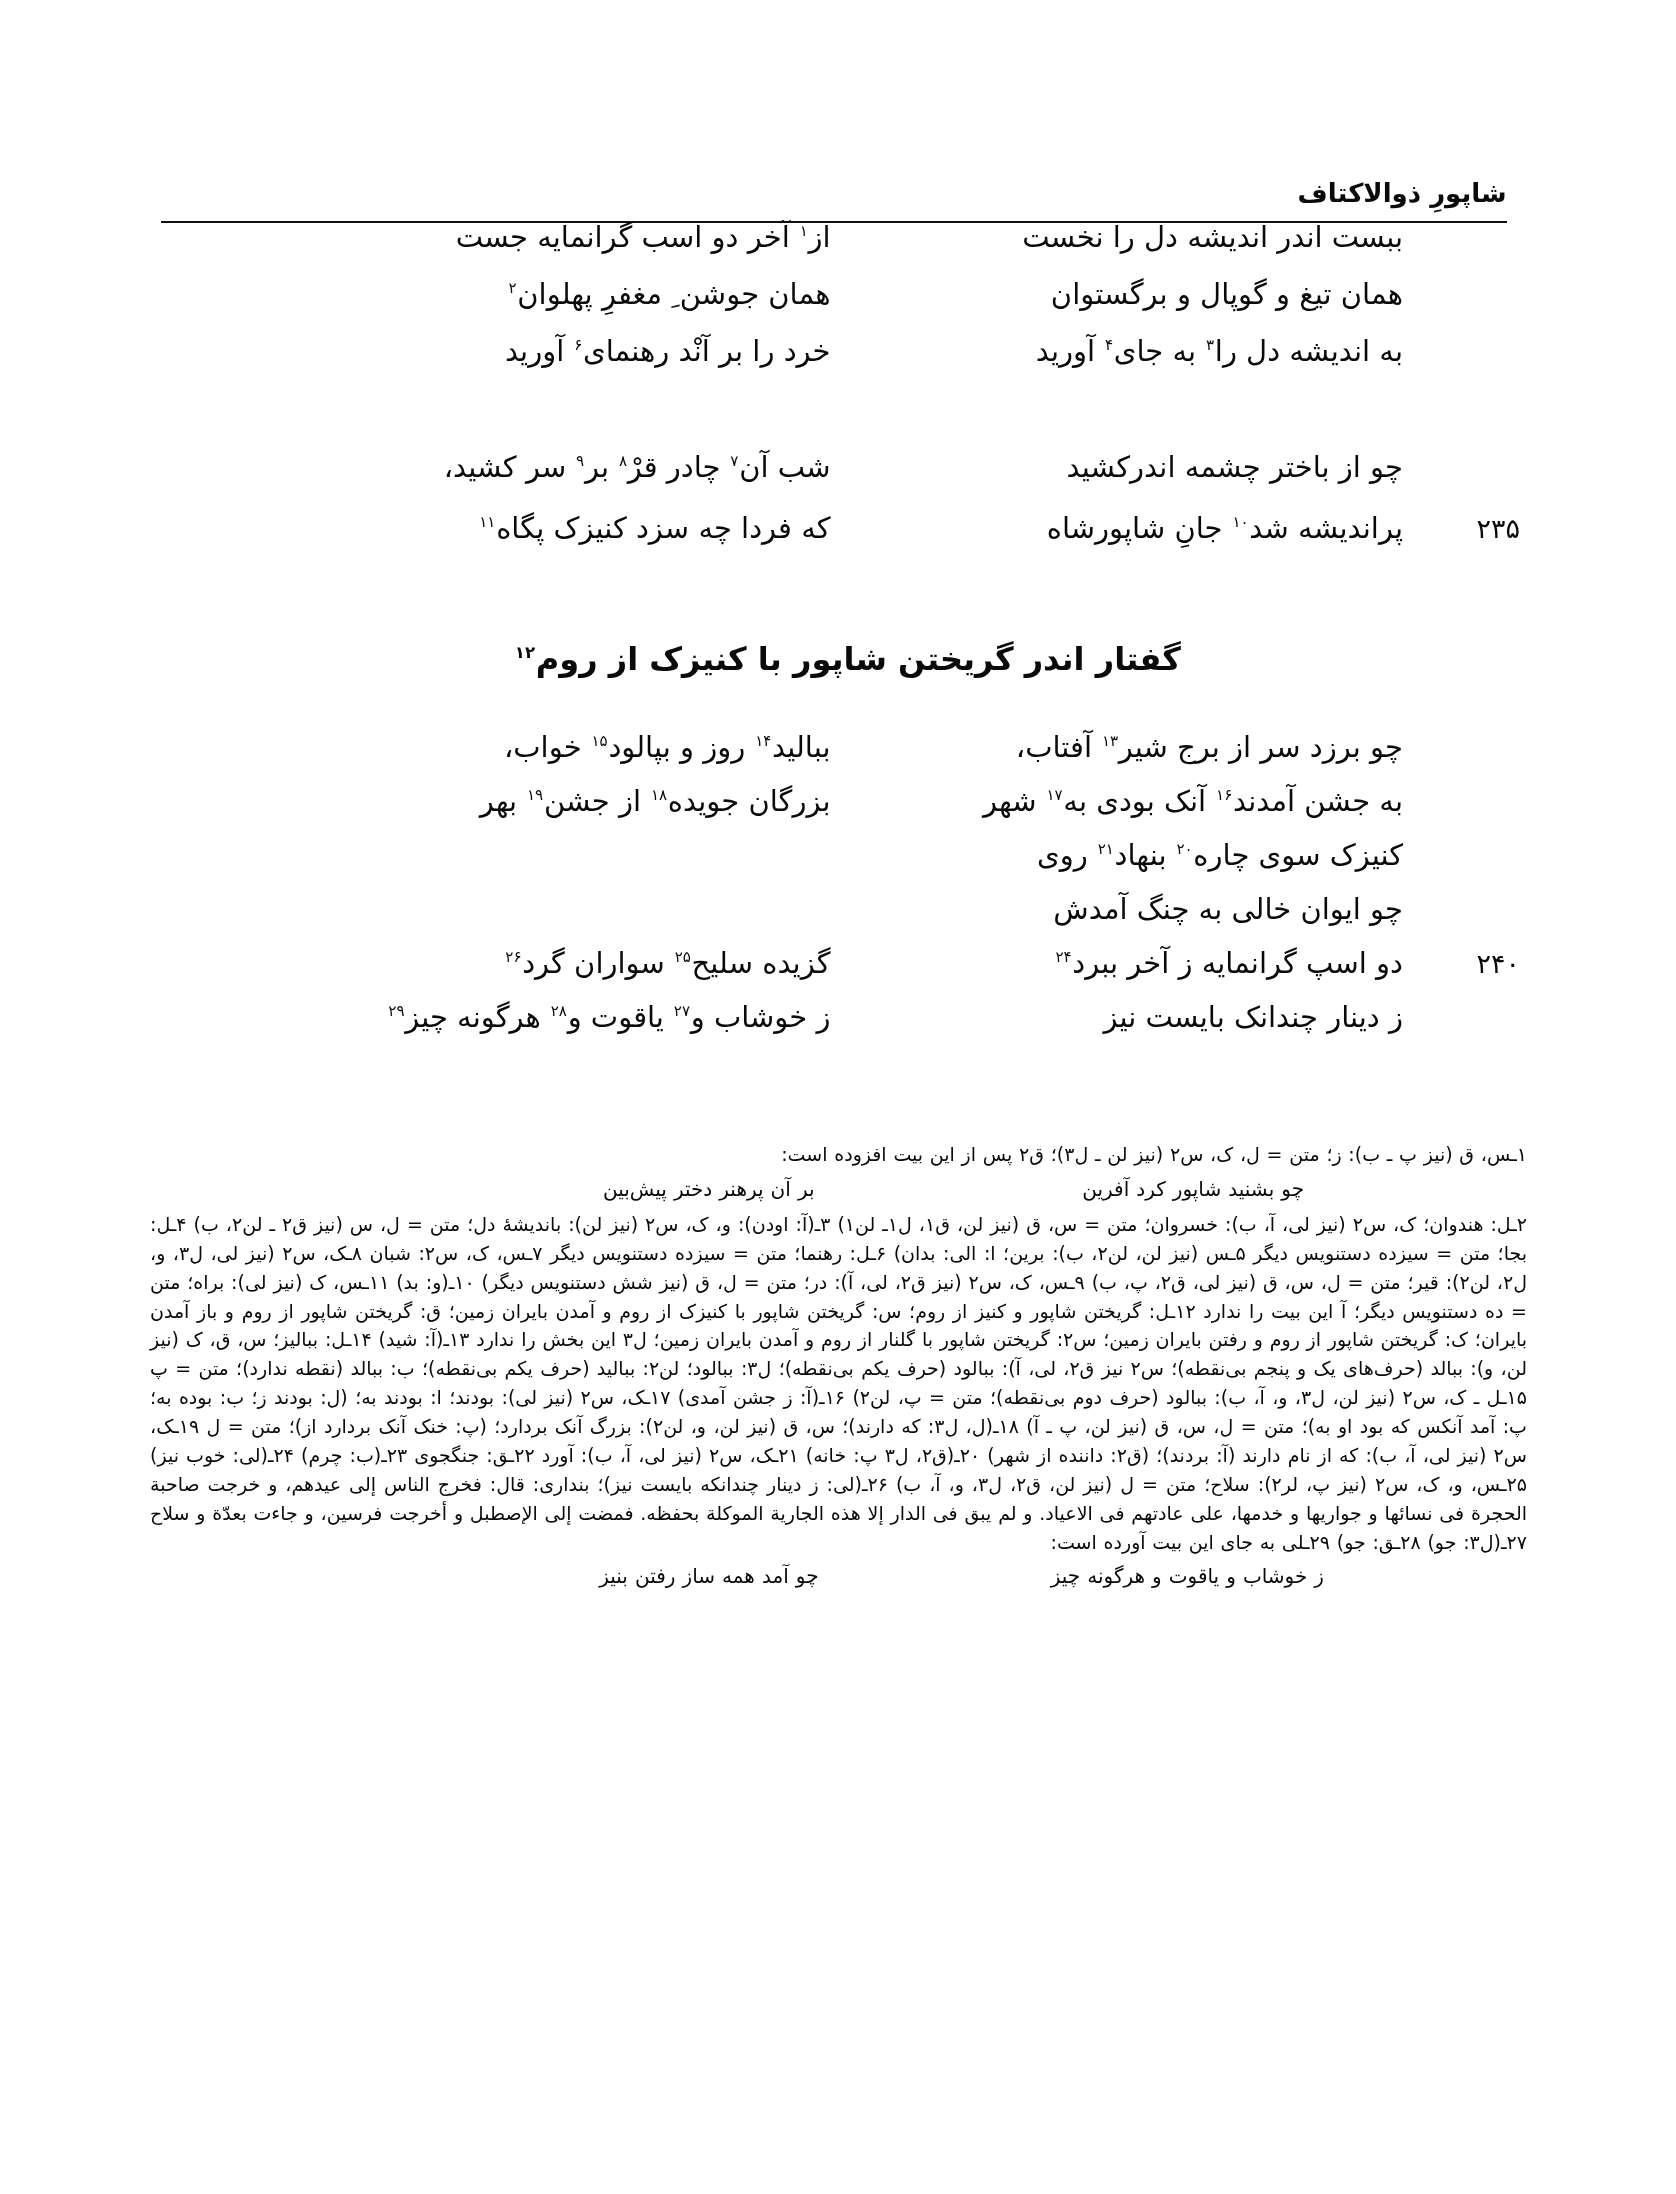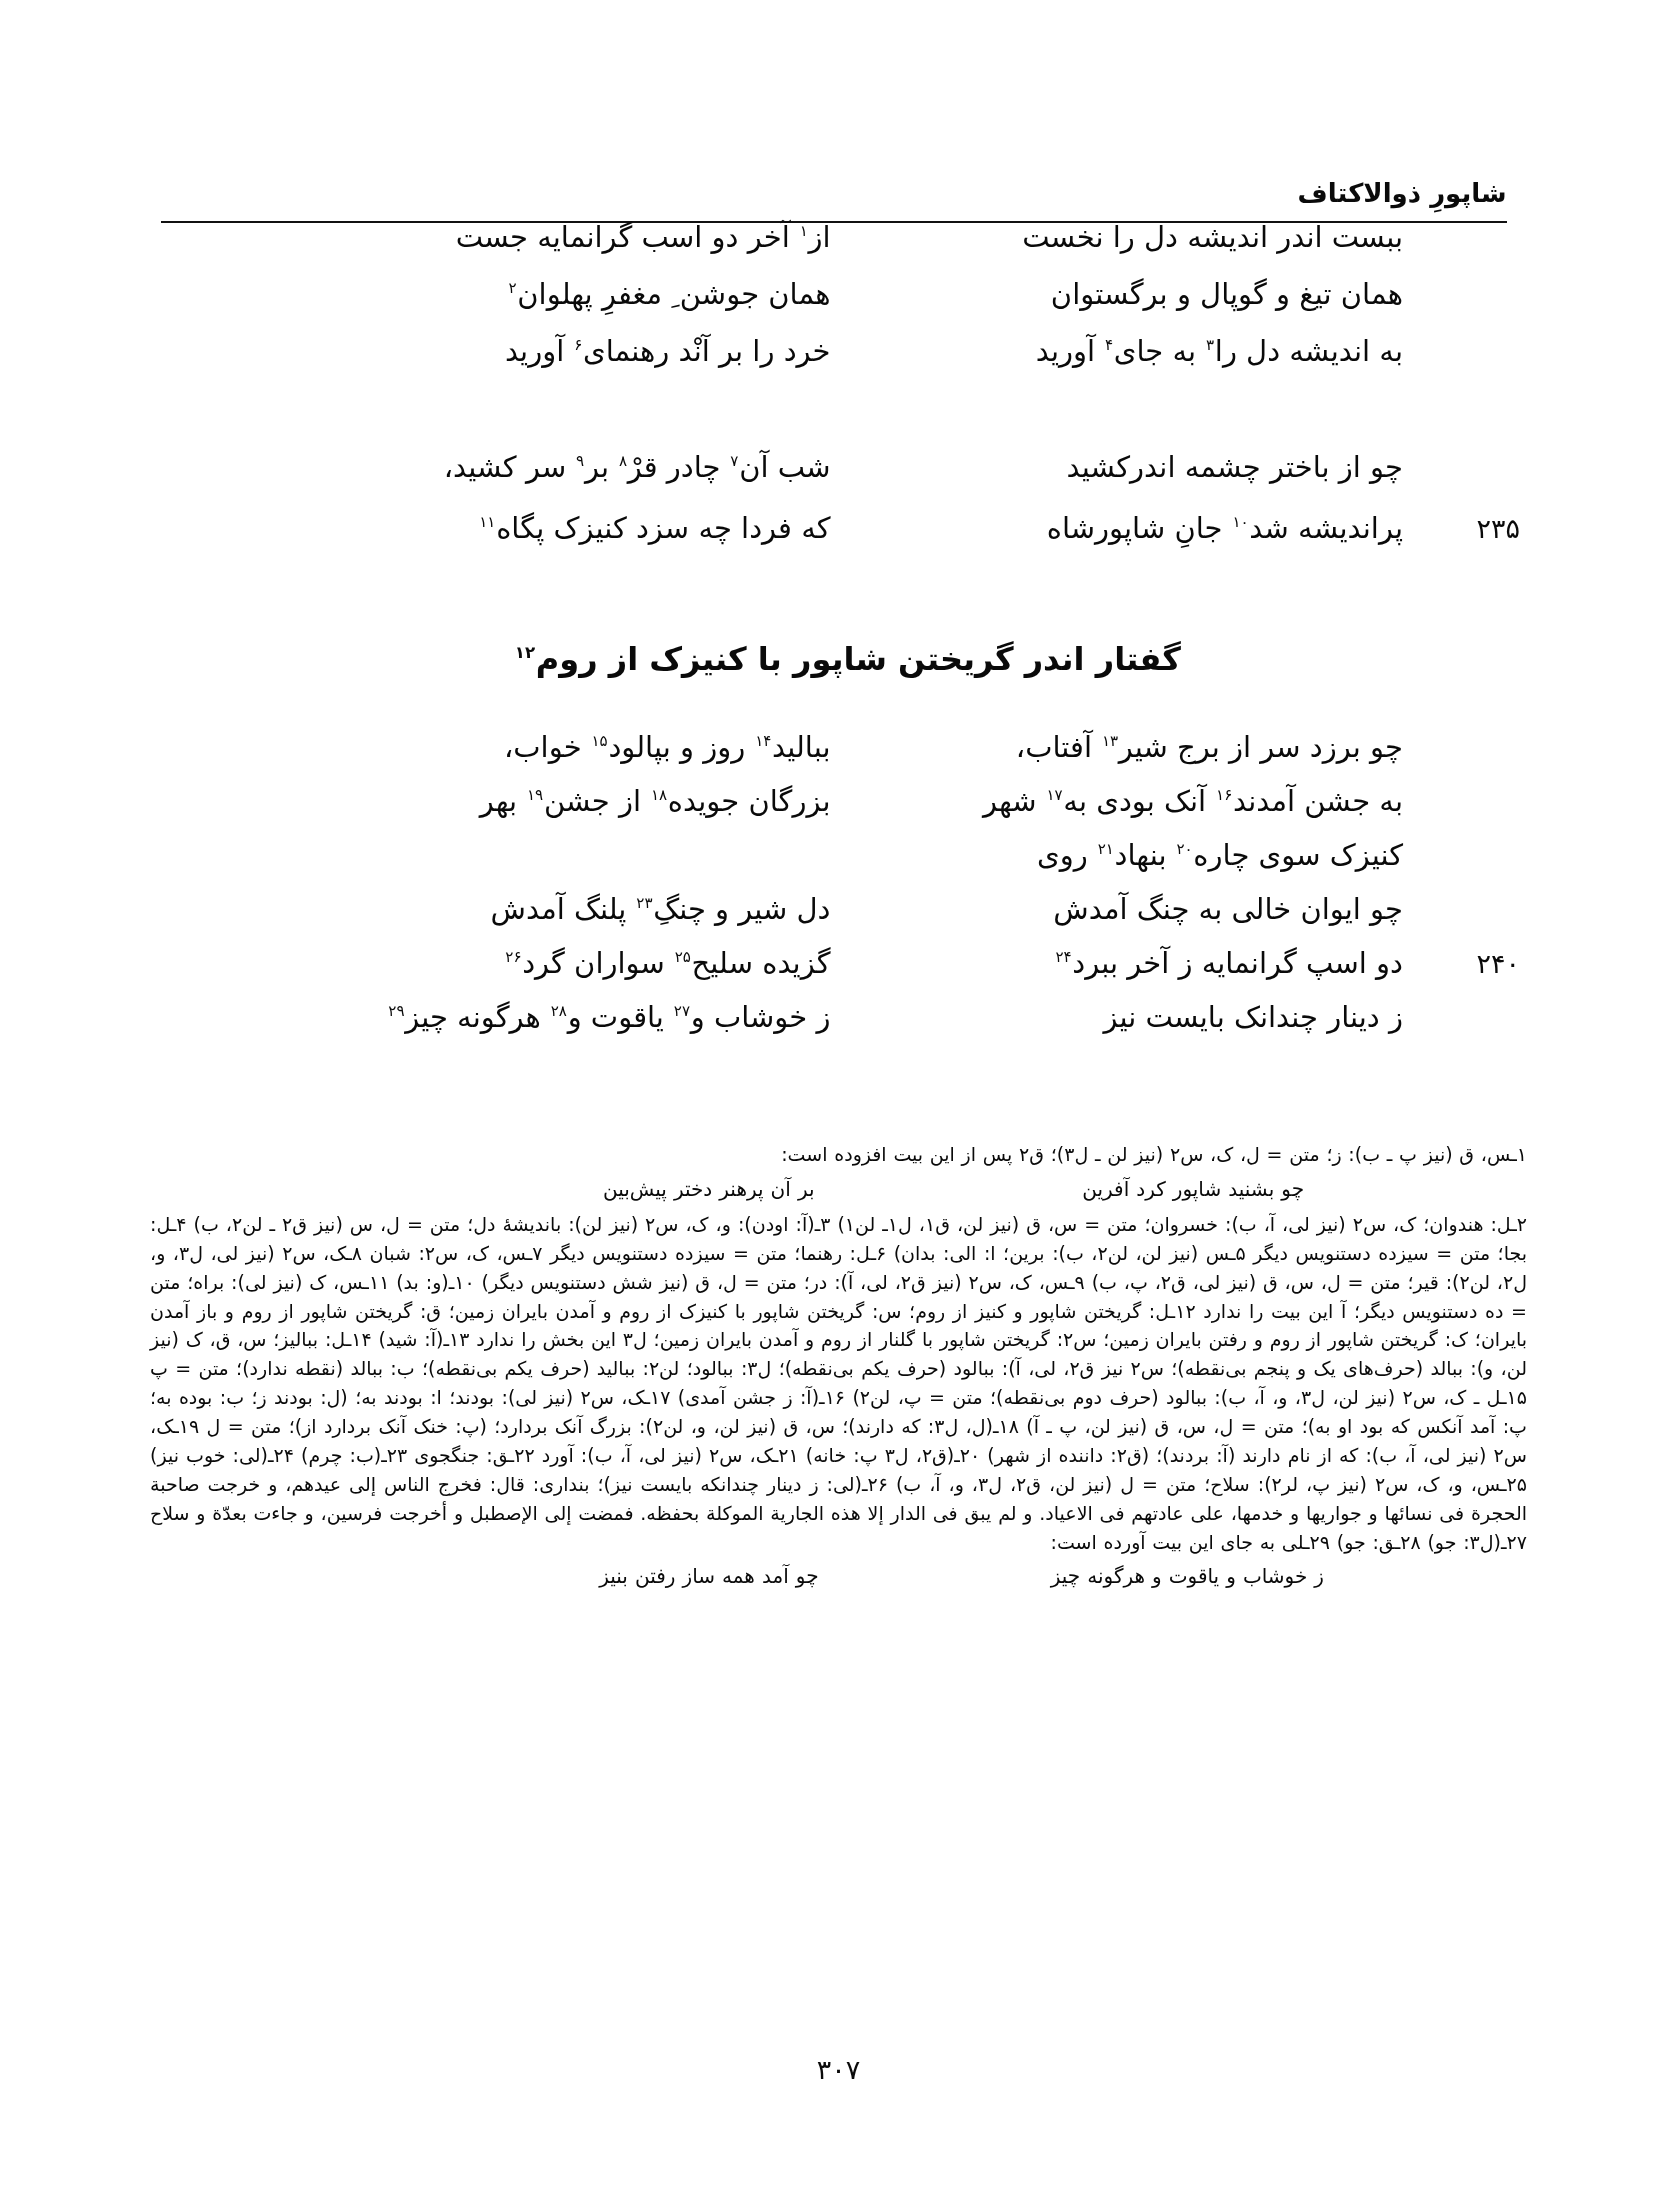--- a/index.html
+++ b/index.html
@@ -180,21 +180,20 @@
       <div class="hemistich h-right"><span>به جشن آمدند</span><sup>۱۶</sup><span> آنک بودی به</span><sup>۱۷</sup><span> شهر</span></div>
       <div class="hemistich h-left"><span>بزرگان جویده</span><sup>۱۸</sup><span> از جشن</span><sup>۱۹</sup><span> بهر</span></div>
     </div>
 
     <div class="beyt" style="margin-bottom:25px;">
       <div class="hemistich h-right"><span>کنیزک سوی چاره</span><sup>۲۰</sup><span> بنهاد</span><sup>۲۱</sup><span> روی</span></div>
     </div>
 
     <div class="beyt" style="margin-bottom:25px;">
       <div class="hemistich h-right">چو ایوان خالی به چنگ آمدش</div>
-      <div class="hemistich h-left"><span>دل شیر و چنگِ</span><sup>۲۳</sup><span> پلنگ آمدش</span></div>
     </div>
 
     <div class="beyt" style="margin-bottom:25px;">
       <div class="hemistich h-right"><span class="bnum">۲۴۰</span><span>دو اسپ گرانمایه ز آخر ببرد</span><sup>۲۴</sup></div>
       <div class="hemistich h-left"><span>گزیده سلیح</span><sup>۲۵</sup><span> سواران گرد</span><sup>۲۶</sup></div>
     </div>
 
     <div class="beyt">
       <div class="hemistich h-right">ز دینار چندانک بایست نیز</div>
       <div class="hemistich h-left"><span>ز خوشاب و</span><sup>۲۷</sup><span> یاقوت و</span><sup>۲۸</sup><span> هرگونه چیز</span><sup>۲۹</sup></div>
@@ -211,16 +210,15 @@
     </div>
 
     <p class="fn-p">۲ـل: هندوان؛ ک، س۲ (نیز لی، آ، ب): خسروان؛ متن = س، ق (نیز لن، ق۱، ل۱ـ لن۱) ۳ـ(آ: اودن): و، ک، س۲ (نیز لن): باندیشهٔ دل؛ متن = ل، س (نیز ق۲ ـ لن۲، ب) ۴ـل: بجا؛ متن = سیزده دستنویس دیگر ۵ـس (نیز لن، لن۲، ب): برین؛ ا: الی: بدان) ۶ـل: رهنما؛ متن = سیزده دستنویس دیگر ۷ـس، ک، س۲: شبان ۸ـک، س۲ (نیز لی، ل۳، و، ل۲، لن۲): قیر؛ متن = ل، س، ق (نیز لی، ق۲، پ، ب) ۹ـس، ک، س۲ (نیز ق۲، لی، آ): در؛ متن = ل، ق (نیز شش دستنویس دیگر) ۱۰ـ(و: بد) ۱۱ـس، ک (نیز لی): براه؛ متن = ده دستنویس دیگر؛ آ این بیت را ندارد ۱۲ـل: گریختن شاپور و کنیز از روم؛ س: گریختن شاپور با کنیزک از روم و آمدن بایران زمین؛ ق: گریختن شاپور از روم و باز آمدن بایران؛ ک: گریختن شاپور از روم و رفتن بایران زمین؛ س۲: گریختن شاپور با گلنار از روم و آمدن بایران زمین؛ ل۳ این بخش را ندارد ۱۳ـ(آ: شید) ۱۴ـل: ببالیز؛ س، ق، ک (نیز لن، و): ببالد (حرف‌های یک و پنجم بی‌نقطه)؛ س۲ نیز ق۲، لی، آ): ببالود (حرف یکم بی‌نقطه)؛ ل۳: ببالود؛ لن۲: ببالید (حرف یکم بی‌نقطه)؛ ب: ببالد (نقطه ندارد)؛ متن = پ ۱۵ـل ـ ک، س۲ (نیز لن، ل۳، و، آ، ب): ببالود (حرف دوم بی‌نقطه)؛ متن = پ، لن۲) ۱۶ـ(آ: ز جشن آمدی) ۱۷ـک، س۲ (نیز لی): بودند؛ ا: بودند به؛ (ل: بودند ز؛ ب: بوده به؛ پ: آمد آنکس که بود او به)؛ متن = ل، س، ق (نیز لن، پ ـ آ) ۱۸ـ(ل، ل۳: که دارند)؛ س، ق (نیز لن، و، لن۲): بزرگ آنک بردارد؛ (پ: خنک آنک بردارد از)؛ متن = ل ۱۹ـک، س۲ (نیز لی، آ، ب): که از نام دارند (آ: بردند)؛ (ق۲: داننده از شهر) ۲۰ـ(ق۲، ل۳ پ: خانه) ۲۱ـک، س۲ (نیز لی، آ، ب): آورد ۲۲ـق: جنگجوی ۲۳ـ(ب: چرم) ۲۴ـ(لی: خوب نیز) ۲۵ـس، و، ک، س۲ (نیز پ، لر۲): سلاح؛ متن = ل (نیز لن، ق۲، ل۳، و، آ، ب) ۲۶ـ(لی: ز دینار چندانکه بایست نیز)؛ بنداری: قال: فخرج الناس إلی عیدهم، و خرجت صاحبة الحجرة فی نسائها و جواریها و خدمها، علی عادتهم فی الاعیاد. و لم یبق فی الدار إلا هذه الجاریة الموکلة بحفظه. فمضت إلی الإصطبل و أخرجت فرسین، و جاءت بعدّة و سلاح ۲۷ـ(ل۳: جو) ۲۸ـق: جو) ۲۹ـلی به جای این بیت آورده است:</p>
 
     <div class="fn-verse tail">
       <div class="fv-right">ز خوشاب و یاقوت و هرگونه چیز</div>
       <div class="fv-left">چو آمد همه ساز رفتن بنیز</div>
     </div>
   </div>
 
-  <div class="folio" style="top:2054px;">۳۰۷</div>
 
 </div>
 
 
 </body></html>

